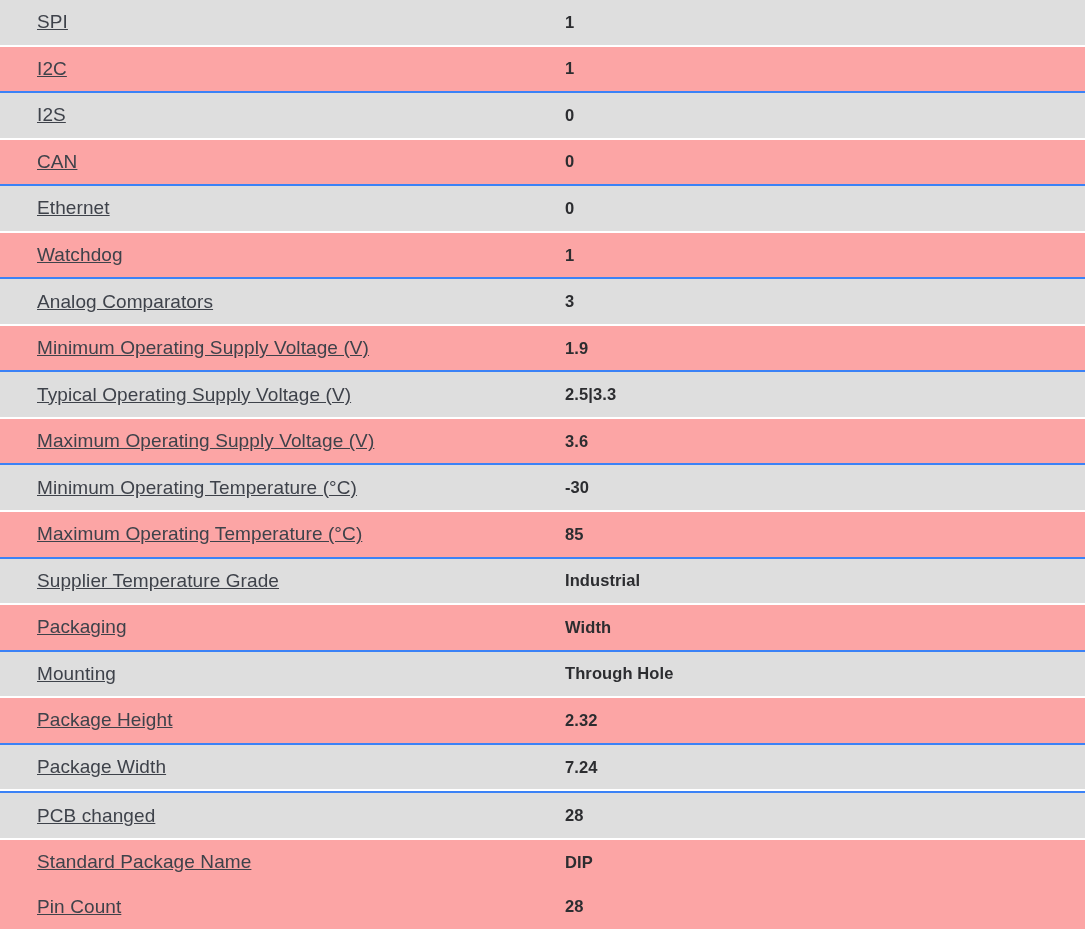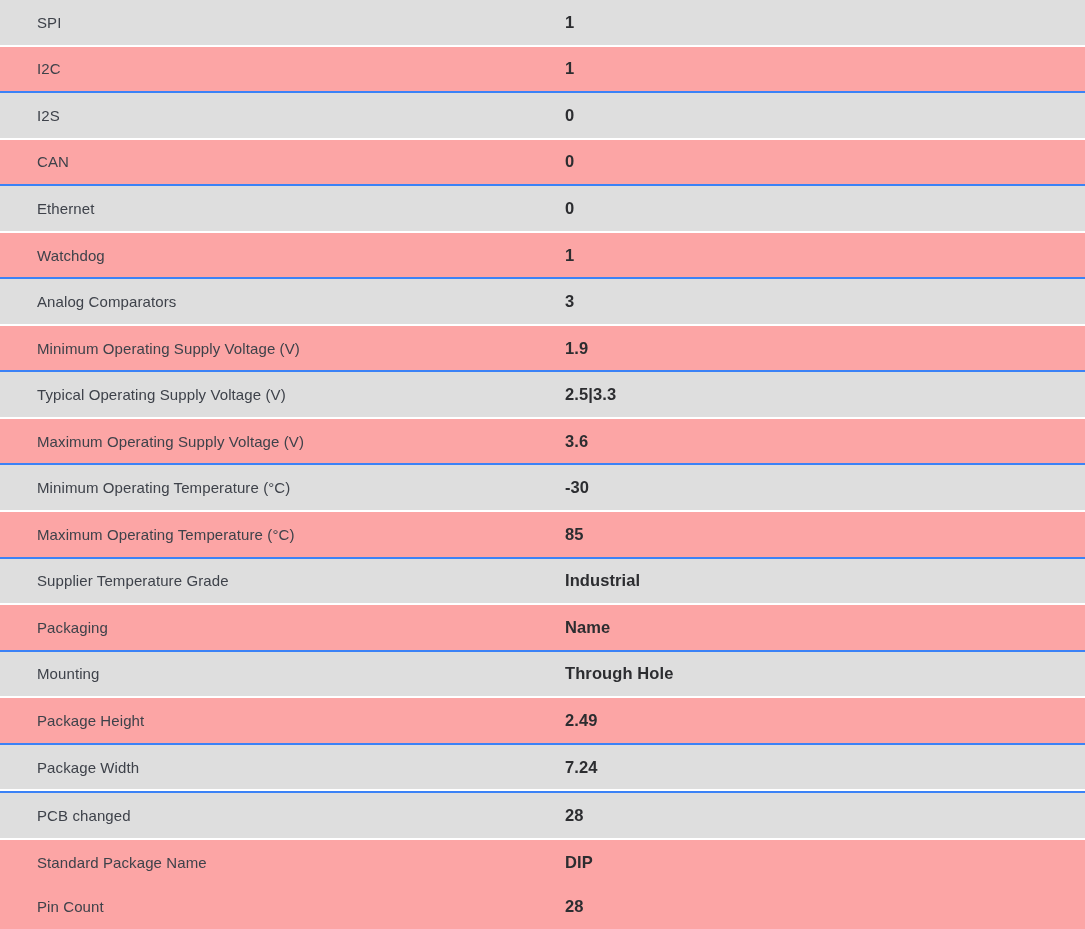--- a/index.html
+++ b/index.html
@@ -32,25 +32,26 @@
     border-bottom: 2px solid #ffffff;
   }
   .spec-row.striped:first-child {
     border-top: none;
   }
   .spec-label {
     display: block;
     box-sizing: border-box;
     width: 565px;
     padding-left: 37px;
-    font-size: 15px;
+    font-size: 19px;
     font-weight: 400;
     color: #3e424a;
     letter-spacing: 0.1px;
     white-space: nowrap;
+    text-decoration: underline;
   }
   .spec-value {
     display: block;
     font-size: 16.5px;
     font-weight: 700;
     color: #2c2d30;
     letter-spacing: 0.1px;
     white-space: nowrap;
   }
 </style>
@@ -106,29 +107,29 @@
   <div class="spec-row">
     <span class="spec-label">Maximum Operating Temperature (°C)</span>
     <span class="spec-value">85</span>
   </div>
   <div class="spec-row striped">
     <span class="spec-label">Supplier Temperature Grade</span>
     <span class="spec-value">Industrial</span>
   </div>
   <div class="spec-row">
     <span class="spec-label">Packaging</span>
-    <span class="spec-value">Name</span>
+    <span class="spec-value">Width</span>
   </div>
   <div class="spec-row striped">
     <span class="spec-label">Mounting</span>
     <span class="spec-value">Through Hole</span>
   </div>
   <div class="spec-row">
     <span class="spec-label">Package Height</span>
-    <span class="spec-value">2.49</span>
+    <span class="spec-value">2.32</span>
   </div>
   <div class="spec-row striped">
     <span class="spec-label">Package Width</span>
     <span class="spec-value">7.24</span>
   </div>
   <div class="spec-row striped">
     <span class="spec-label">PCB changed</span>
     <span class="spec-value">28</span>
   </div>
   <div class="spec-row">

